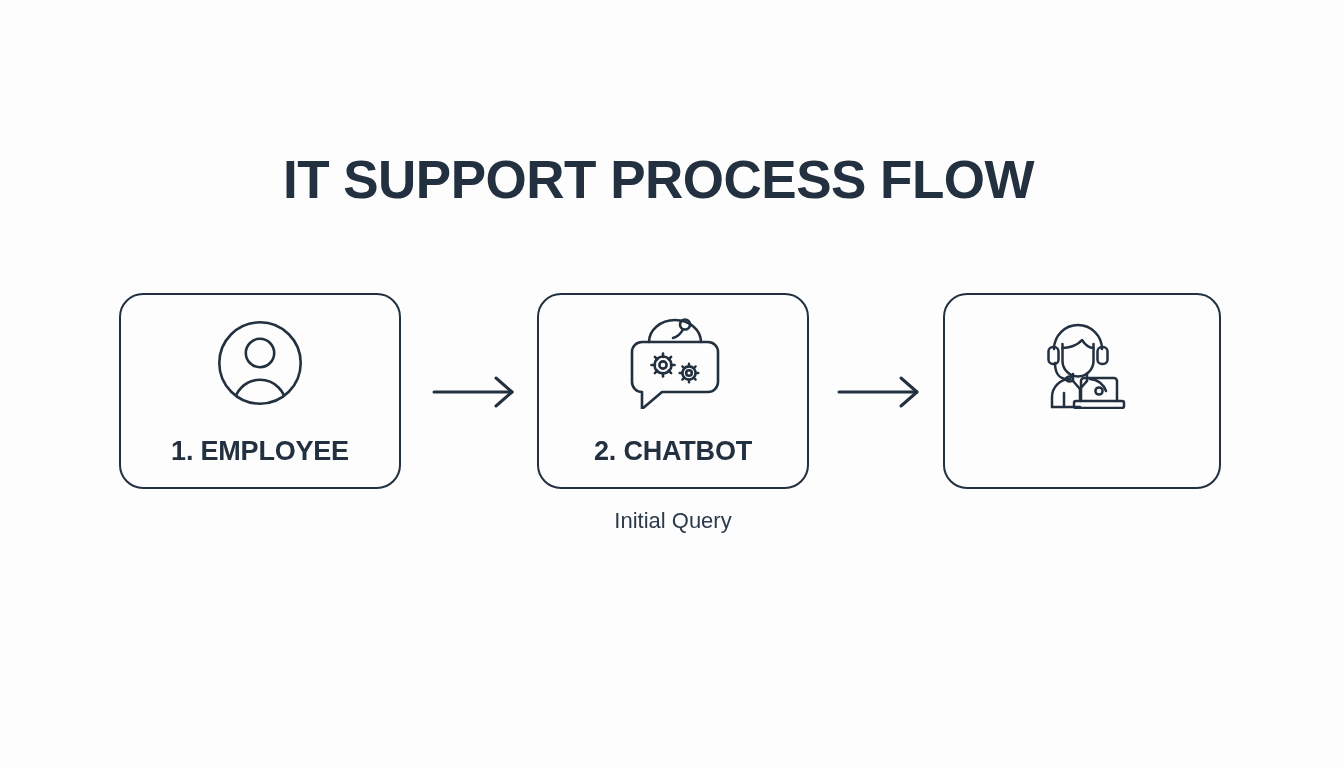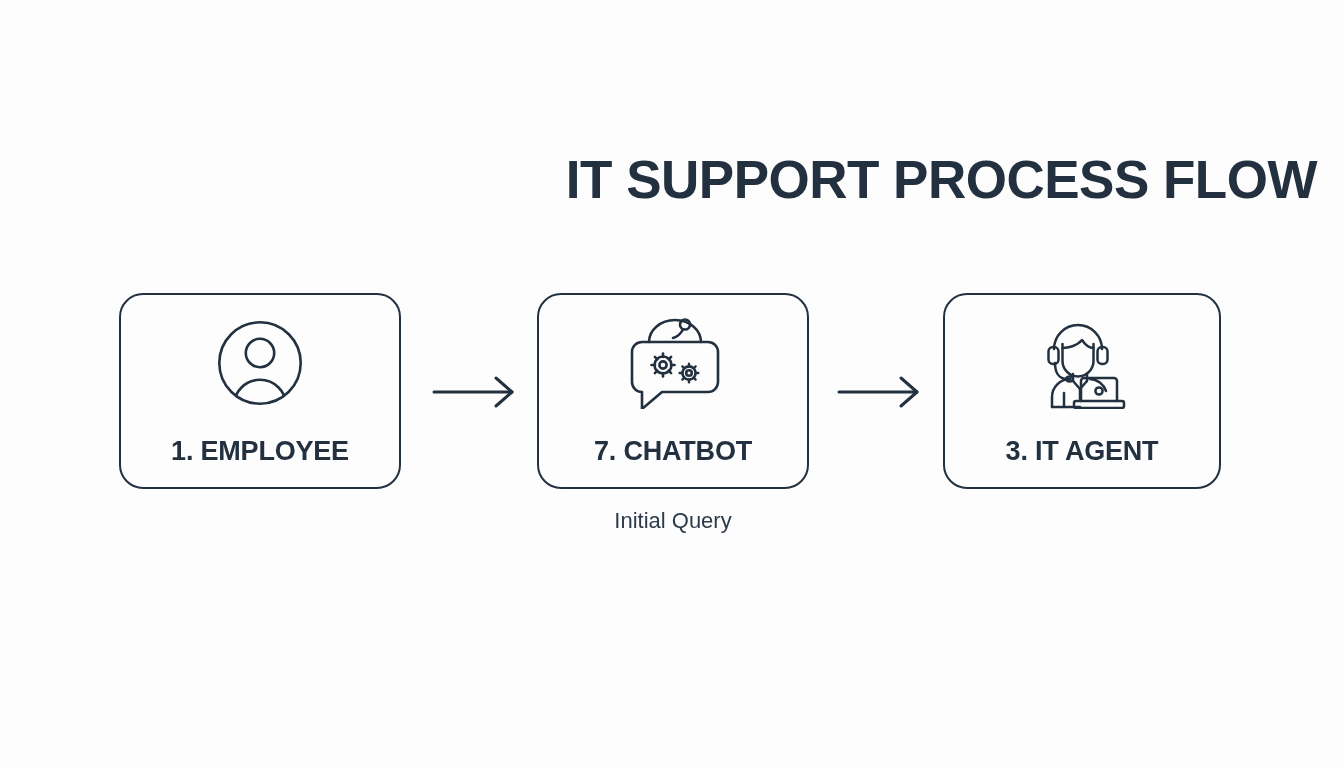--- a/index.html
+++ b/index.html
@@ -20,21 +20,21 @@
     inset: 0;
     background: #fdfdfd;
   }
 
   
   .title {
     position: absolute;
     top: 152px;
     left: 0;
     width: 1317px;
-    text-align: right;
+    text-align: center;
     font-size: 53px;
     font-weight: 700;
     letter-spacing: -0.5px;
     color: #22303f;
     line-height: 1.05;
     white-space: nowrap;
     font-stretch: condensed;
   }
 
   
@@ -183,21 +183,21 @@
               <line x1="66" y1="62.6" x2="66" y2="65.3"></line>
               <line x1="56.7" y1="56" x2="59.4" y2="56"></line>
               <line x1="72.6" y1="56" x2="75.3" y2="56"></line>
               <line x1="59.4" y1="49.4" x2="61.3" y2="51.3"></line>
               <line x1="70.7" y1="60.7" x2="72.6" y2="62.6"></line>
               <line x1="72.6" y1="49.4" x2="70.7" y2="51.3"></line>
               <line x1="61.3" y1="60.7" x2="59.4" y2="62.6"></line>
             </g>
           </svg>
         </div>
-        <div class="card-label">7. CHATBOT</div>
+        <div class="card-label">2. CHATBOT</div>
       </div>
       <div class="caption">Initial Query</div>
     </div>
 
     <div class="arrow a1">
       <svg width="90" height="34" viewBox="0 0 90 34" fill="none" stroke="#22303f" stroke-width="3" stroke-linecap="round" stroke-linejoin="round">
         <line x1="2" y1="17" x2="80" y2="17"></line>
         <polyline points="64,3 80,17 64,31"></polyline>
       </svg>
     </div>
@@ -230,18 +230,17 @@
             <path d="M46 72 v10"></path>
 
             <path d="M30 90 v-14"></path>
 
             <path d="M47 84 V64 a3 3 0 0 1 3 -3 h30 a3 3 0 0 1 3 3 v20"></path>
             <circle cx="65" cy="74" r="3.6"></circle>
 
             <path d="M42 84 h46 a2 2 0 0 1 2 2 v3 a2 2 0 0 1 -2 2 h-46 a2 2 0 0 1 -2 -2 v-3 a2 2 0 0 1 2 -2 z"></path>
           </svg>
         </div>
-        <div class="card-label">3. IT AGENT</div>
       </div>
     </div>
 
   </div>
 </div>
 
 </body></html>

